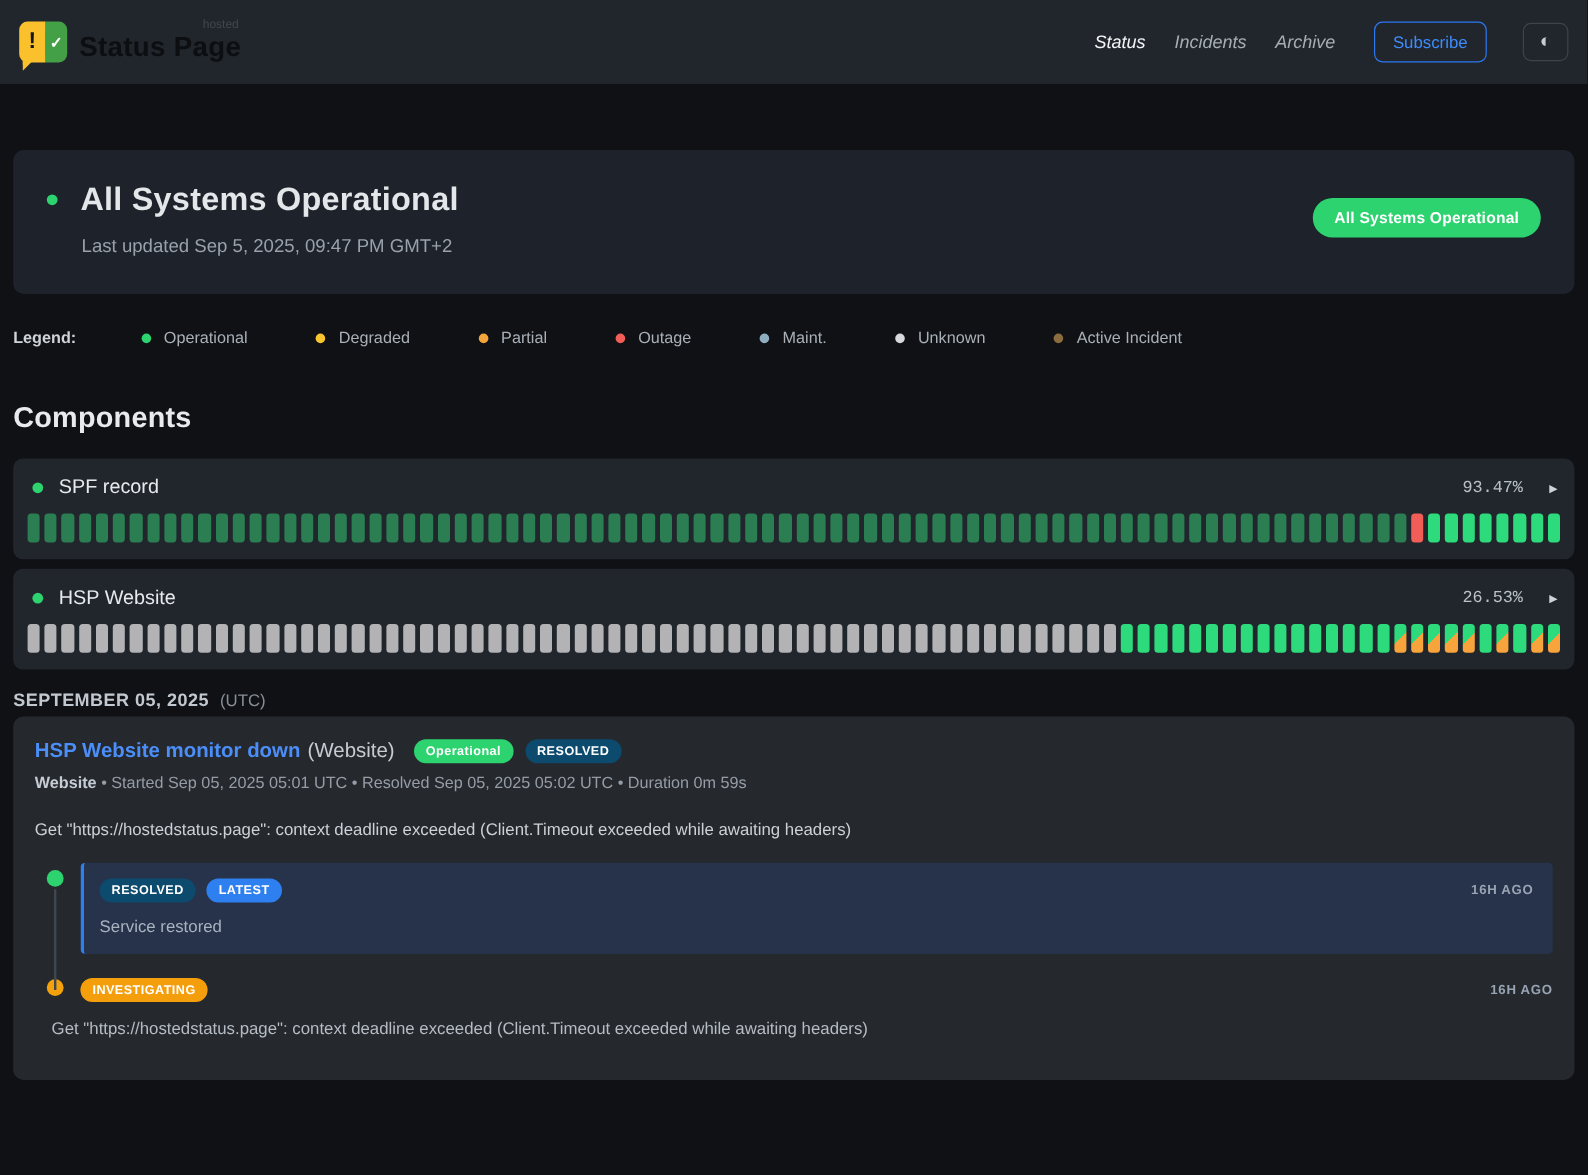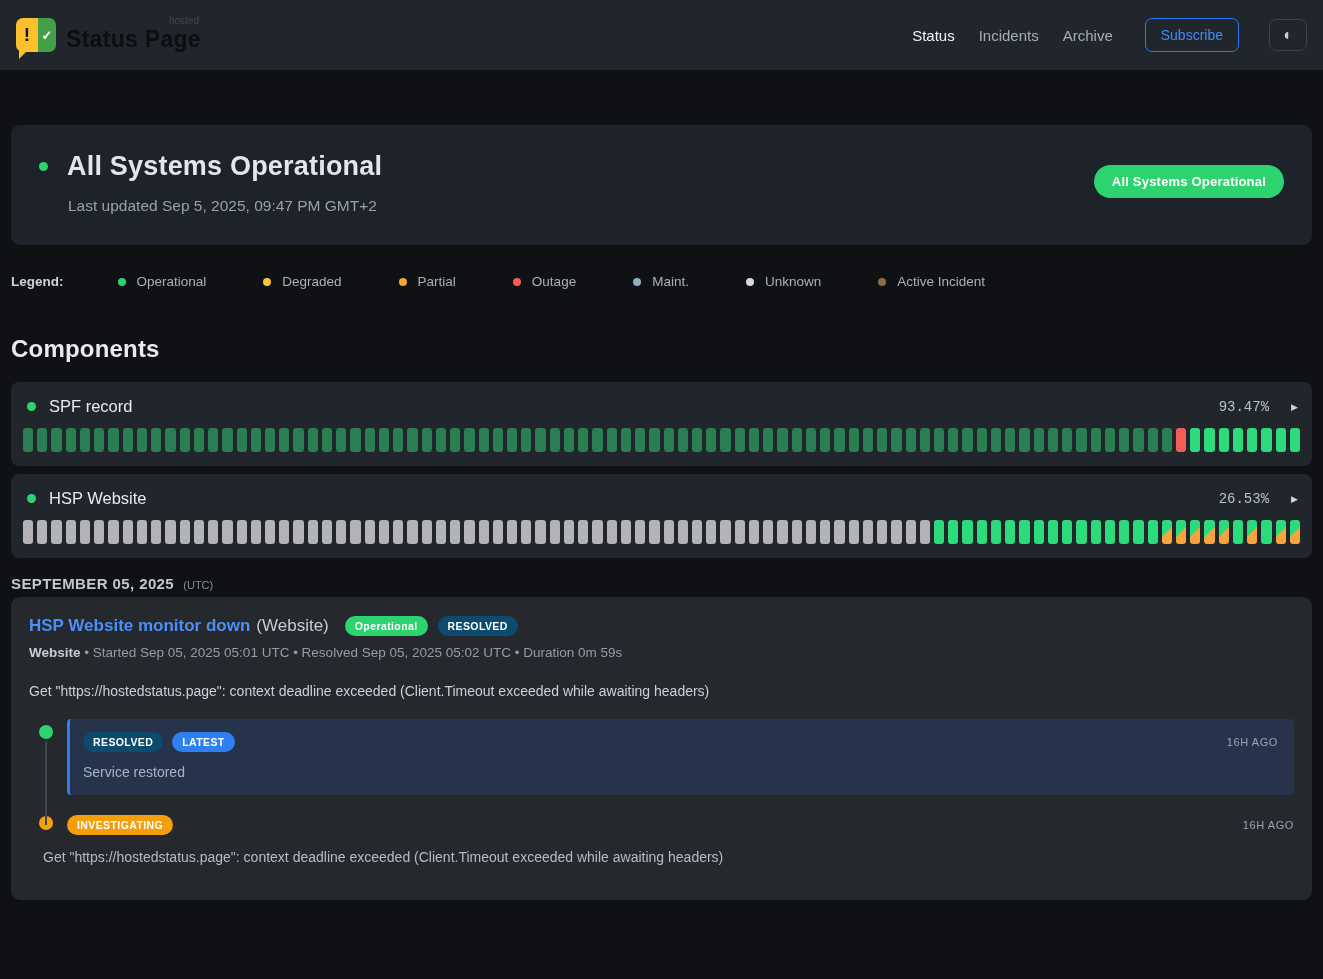--- a/index.html
+++ b/index.html
@@ -33,21 +33,21 @@
     color: #fff; font-weight: 800; font-size: 13px;
   }
   .logo-tail {
     position: absolute; left: 3px; bottom: -7px; width: 0; height: 0;
     border: 5px solid transparent; border-top-color: #fbc12d; border-left-color: #fbc12d;
   }
   .brand-text { position: relative; padding-top: 8px; }
   .brand-name { font-size: 23px; font-weight: 700; color: #0c0e11; letter-spacing: .3px; }
   .brand-sup { position: absolute; top: -3px; right: 2px; font-size: 10px; color: #42474d; }
   nav { display: flex; align-items: center; gap: 24px; }
-  .nav-link { font-size: 15px; color: #a7adb5; cursor: pointer; text-decoration: none; }
+  .nav-link { font-size: 15px; color: #a7adb5; cursor: pointer; text-decoration: none; font-style: italic; }
   .nav-link.active { color: #f2f4f6; font-weight: 500; }
   .subscribe {
     margin-left: 8px; background: transparent; border: 1.5px solid #2b78f2;
     color: #3d8bfd; font-size: 14px; font-family: inherit;
     padding: 8px 15px; border-radius: 7px; cursor: pointer;
   }
   .theme-toggle {
     margin-left: 6px; width: 38px; height: 32px; background: transparent;
     border: 1px solid #3c434b; border-radius: 7px; color: #c7ccd2;
     font-size: 16px; cursor: pointer; display: flex; align-items: center; justify-content: center;
@@ -90,21 +90,21 @@
   .bar { flex: 1 1 0; border-radius: 3px; cursor: pointer; }
   .bar-dim   { background: #2b7d52; }
   .bar-bright{ background: #2ddb7c; }
   .bar-red   { background: #f15e58; }
   .bar-gray  { background: #b3b3b6; }
   .bar-mixed { background: linear-gradient(135deg, #2ddb7c 49.5%, #f7a43c 50.5%); }
   
   .incidents-h { margin-top: 47px; }
   .date-row { margin-top: 17px; font-size: 15px; }
   .date-main { font-weight: 700; color: #c2c8cf; letter-spacing: .4px; }
-  .date-utc { font-size: 11px; color: #878e96; margin-left: 5px; }
+  .date-utc { font-size: 14px; color: #878e96; margin-left: 5px; }
   .incident-card {
     margin-top: 5px; background: #25292e; border-radius: 9px;
     padding: 19px 18px 35px 18px;
   }
   .incident-title-row { display: flex; align-items: center; }
   .incident-link { font-size: 17px; font-weight: 700; color: #4b8ef8; text-decoration: none; cursor: pointer; }
   .incident-suffix { font-size: 17px; color: #c7ccd2; margin-left: 6px; }
   .badge {
     color: #fff; font-size: 10.5px; font-weight: 700; letter-spacing: .4px;
     padding: 4px 10px; border-radius: 10px; white-space: nowrap;
@@ -123,21 +123,21 @@
   .tl-line { position: absolute; left: 16px; top: 22px; height: 84px; width: 2px; background: #404750; }
   .tl-entry { display: flex; }
   .tl-entry.second { margin-top: 20px; }
   .tl-dot { width: 14px; height: 14px; border-radius: 50%; flex: none; margin: 6px 14px 0 10px; }
   .tl-entry.second .tl-dot { margin-top: 1px; }
   .tl-card {
     flex: 1; background: #26334b; border-left: 3px solid #2e7ff2;
     border-radius: 4px; padding: 13px 16px 15px 13px;
   }
   .tl-head { display: flex; align-items: center; gap: 9px; }
-  .tl-time { margin-left: auto; font-size: 11px; font-weight: 400; letter-spacing: .6px; color: #98a3b3; }
+  .tl-time { margin-left: auto; font-size: 11px; font-weight: 700; letter-spacing: .6px; color: #98a3b3; }
   .tl-text { margin-top: 12px; font-size: 14px; color: #a9b3c0; }
   .tl-plain { flex: 1; }
   .tl-text2 { margin-top: 14px; font-size: 14px; color: #b6bcc4; margin-left: -24px; }
 </style>
 </head>
 <body>
 
 <header>
   <div class="brand">
     <div class="logo">

